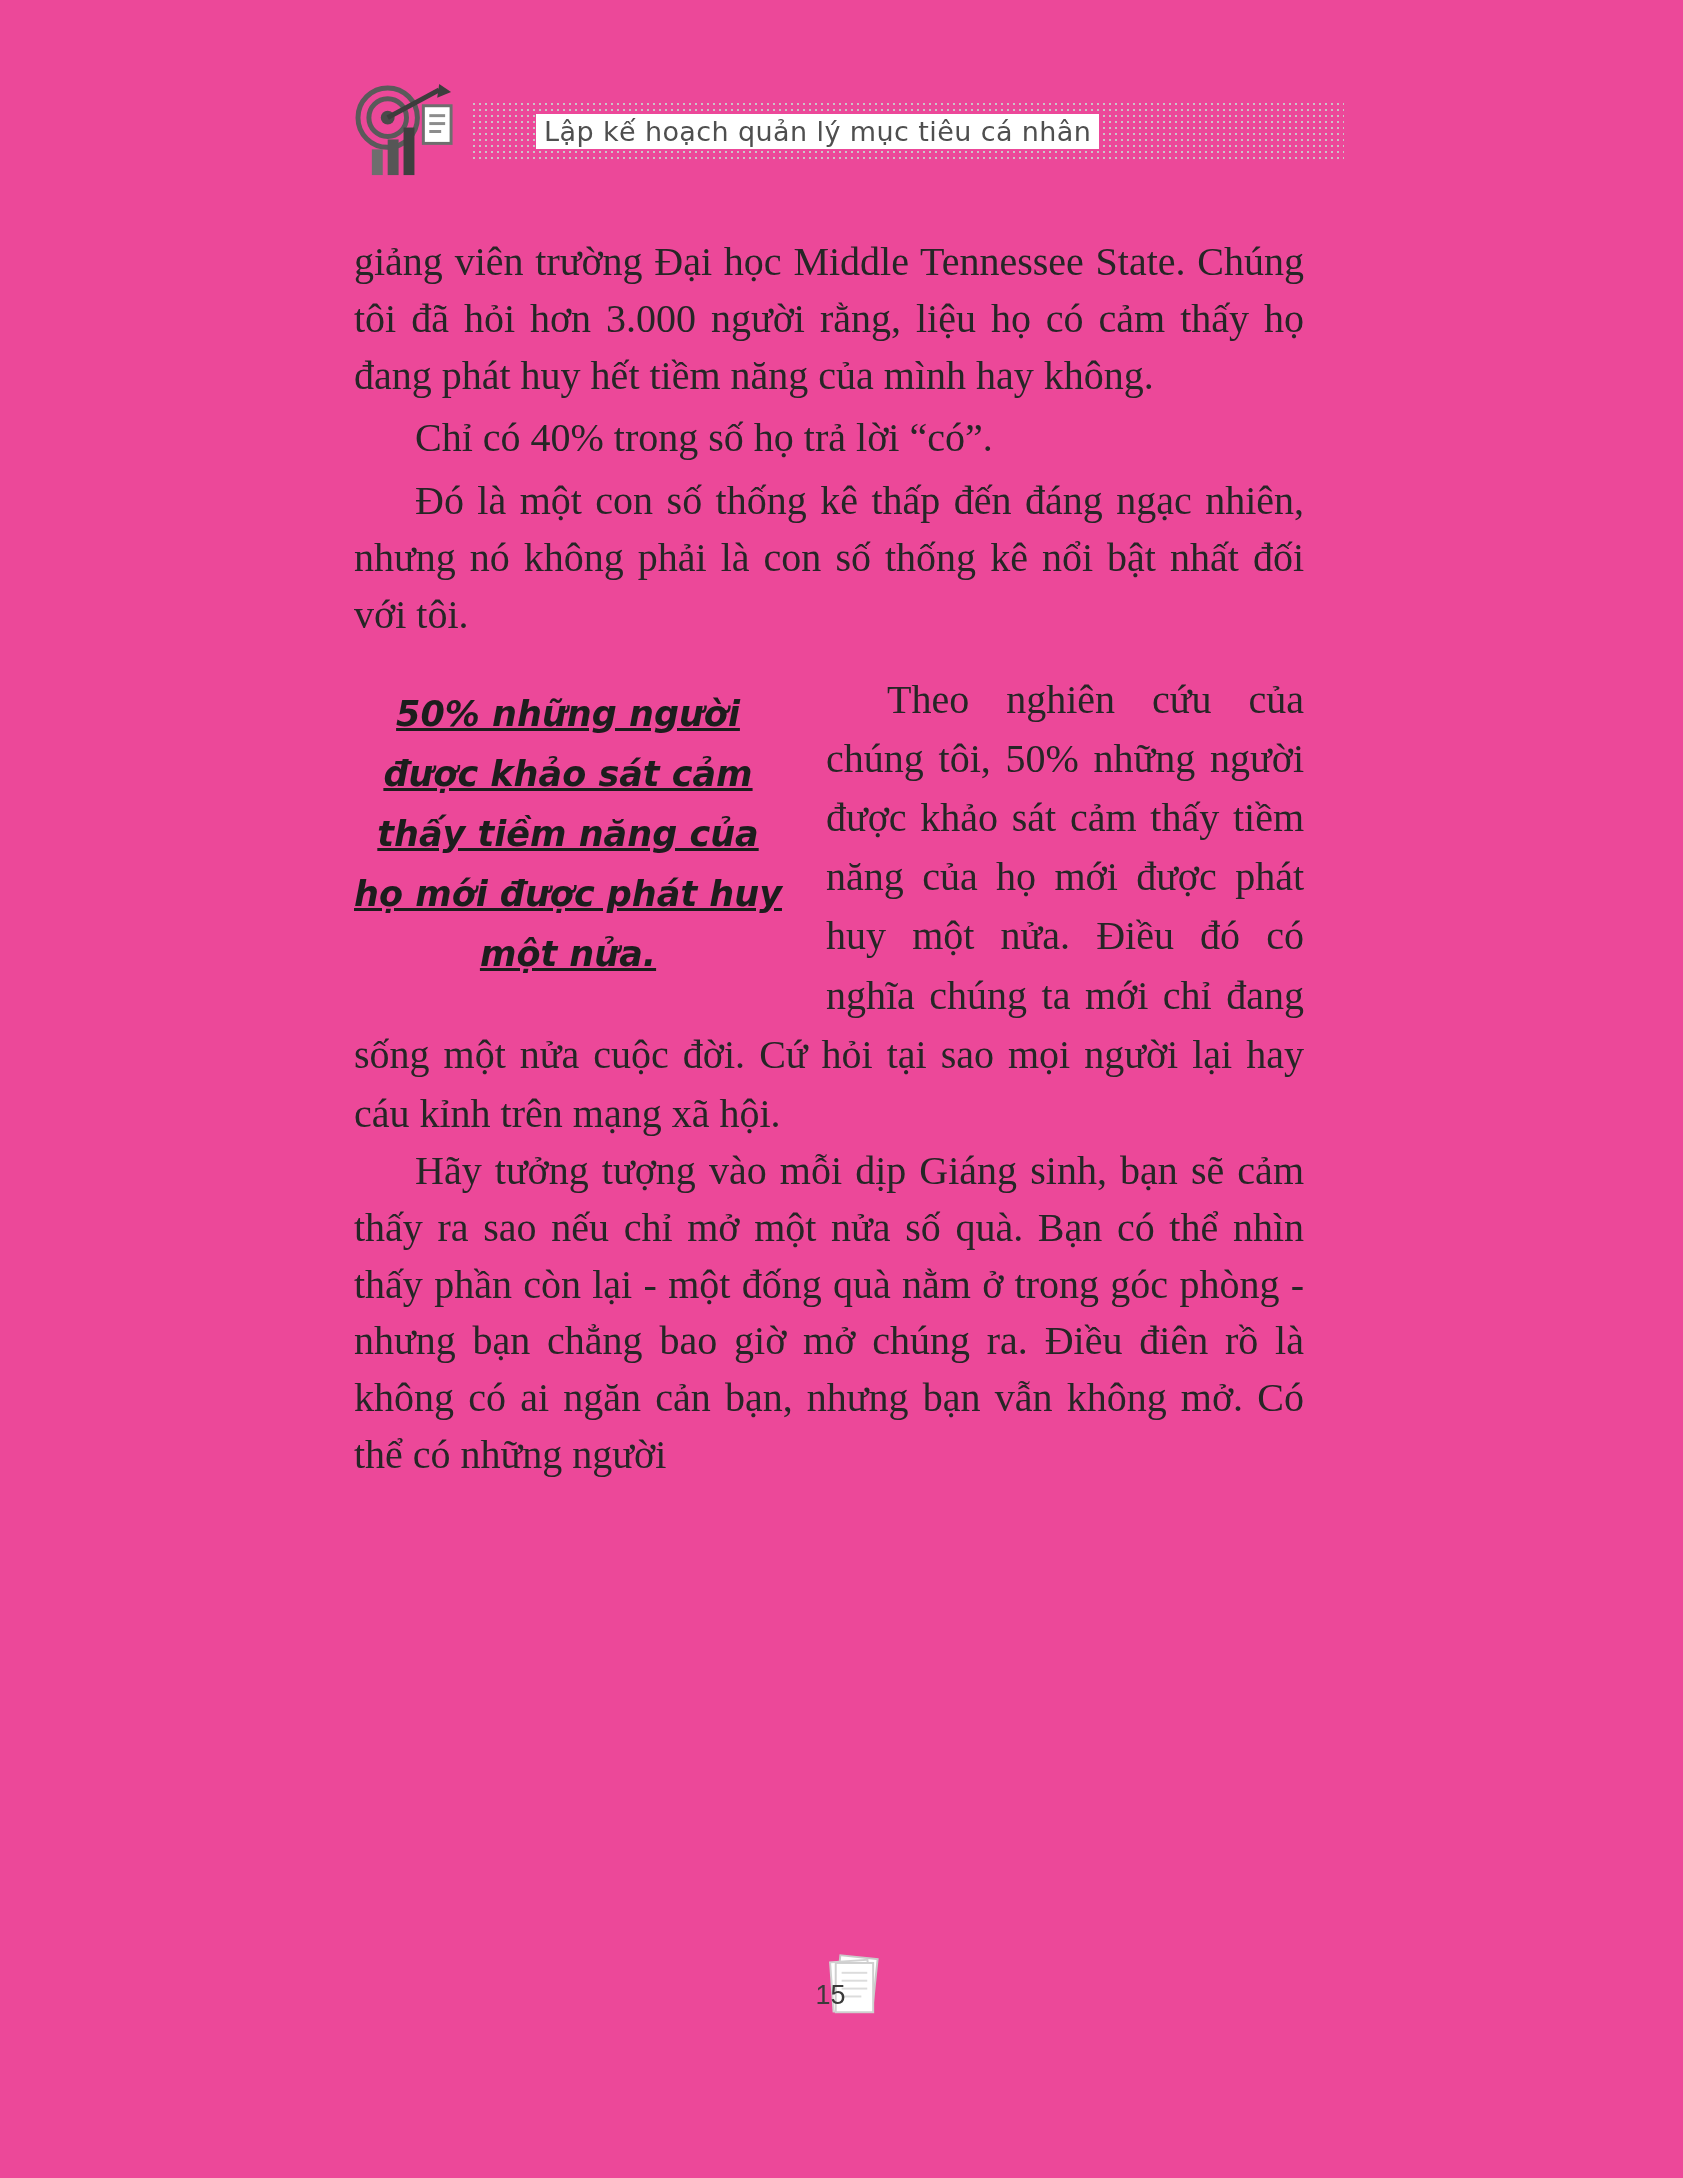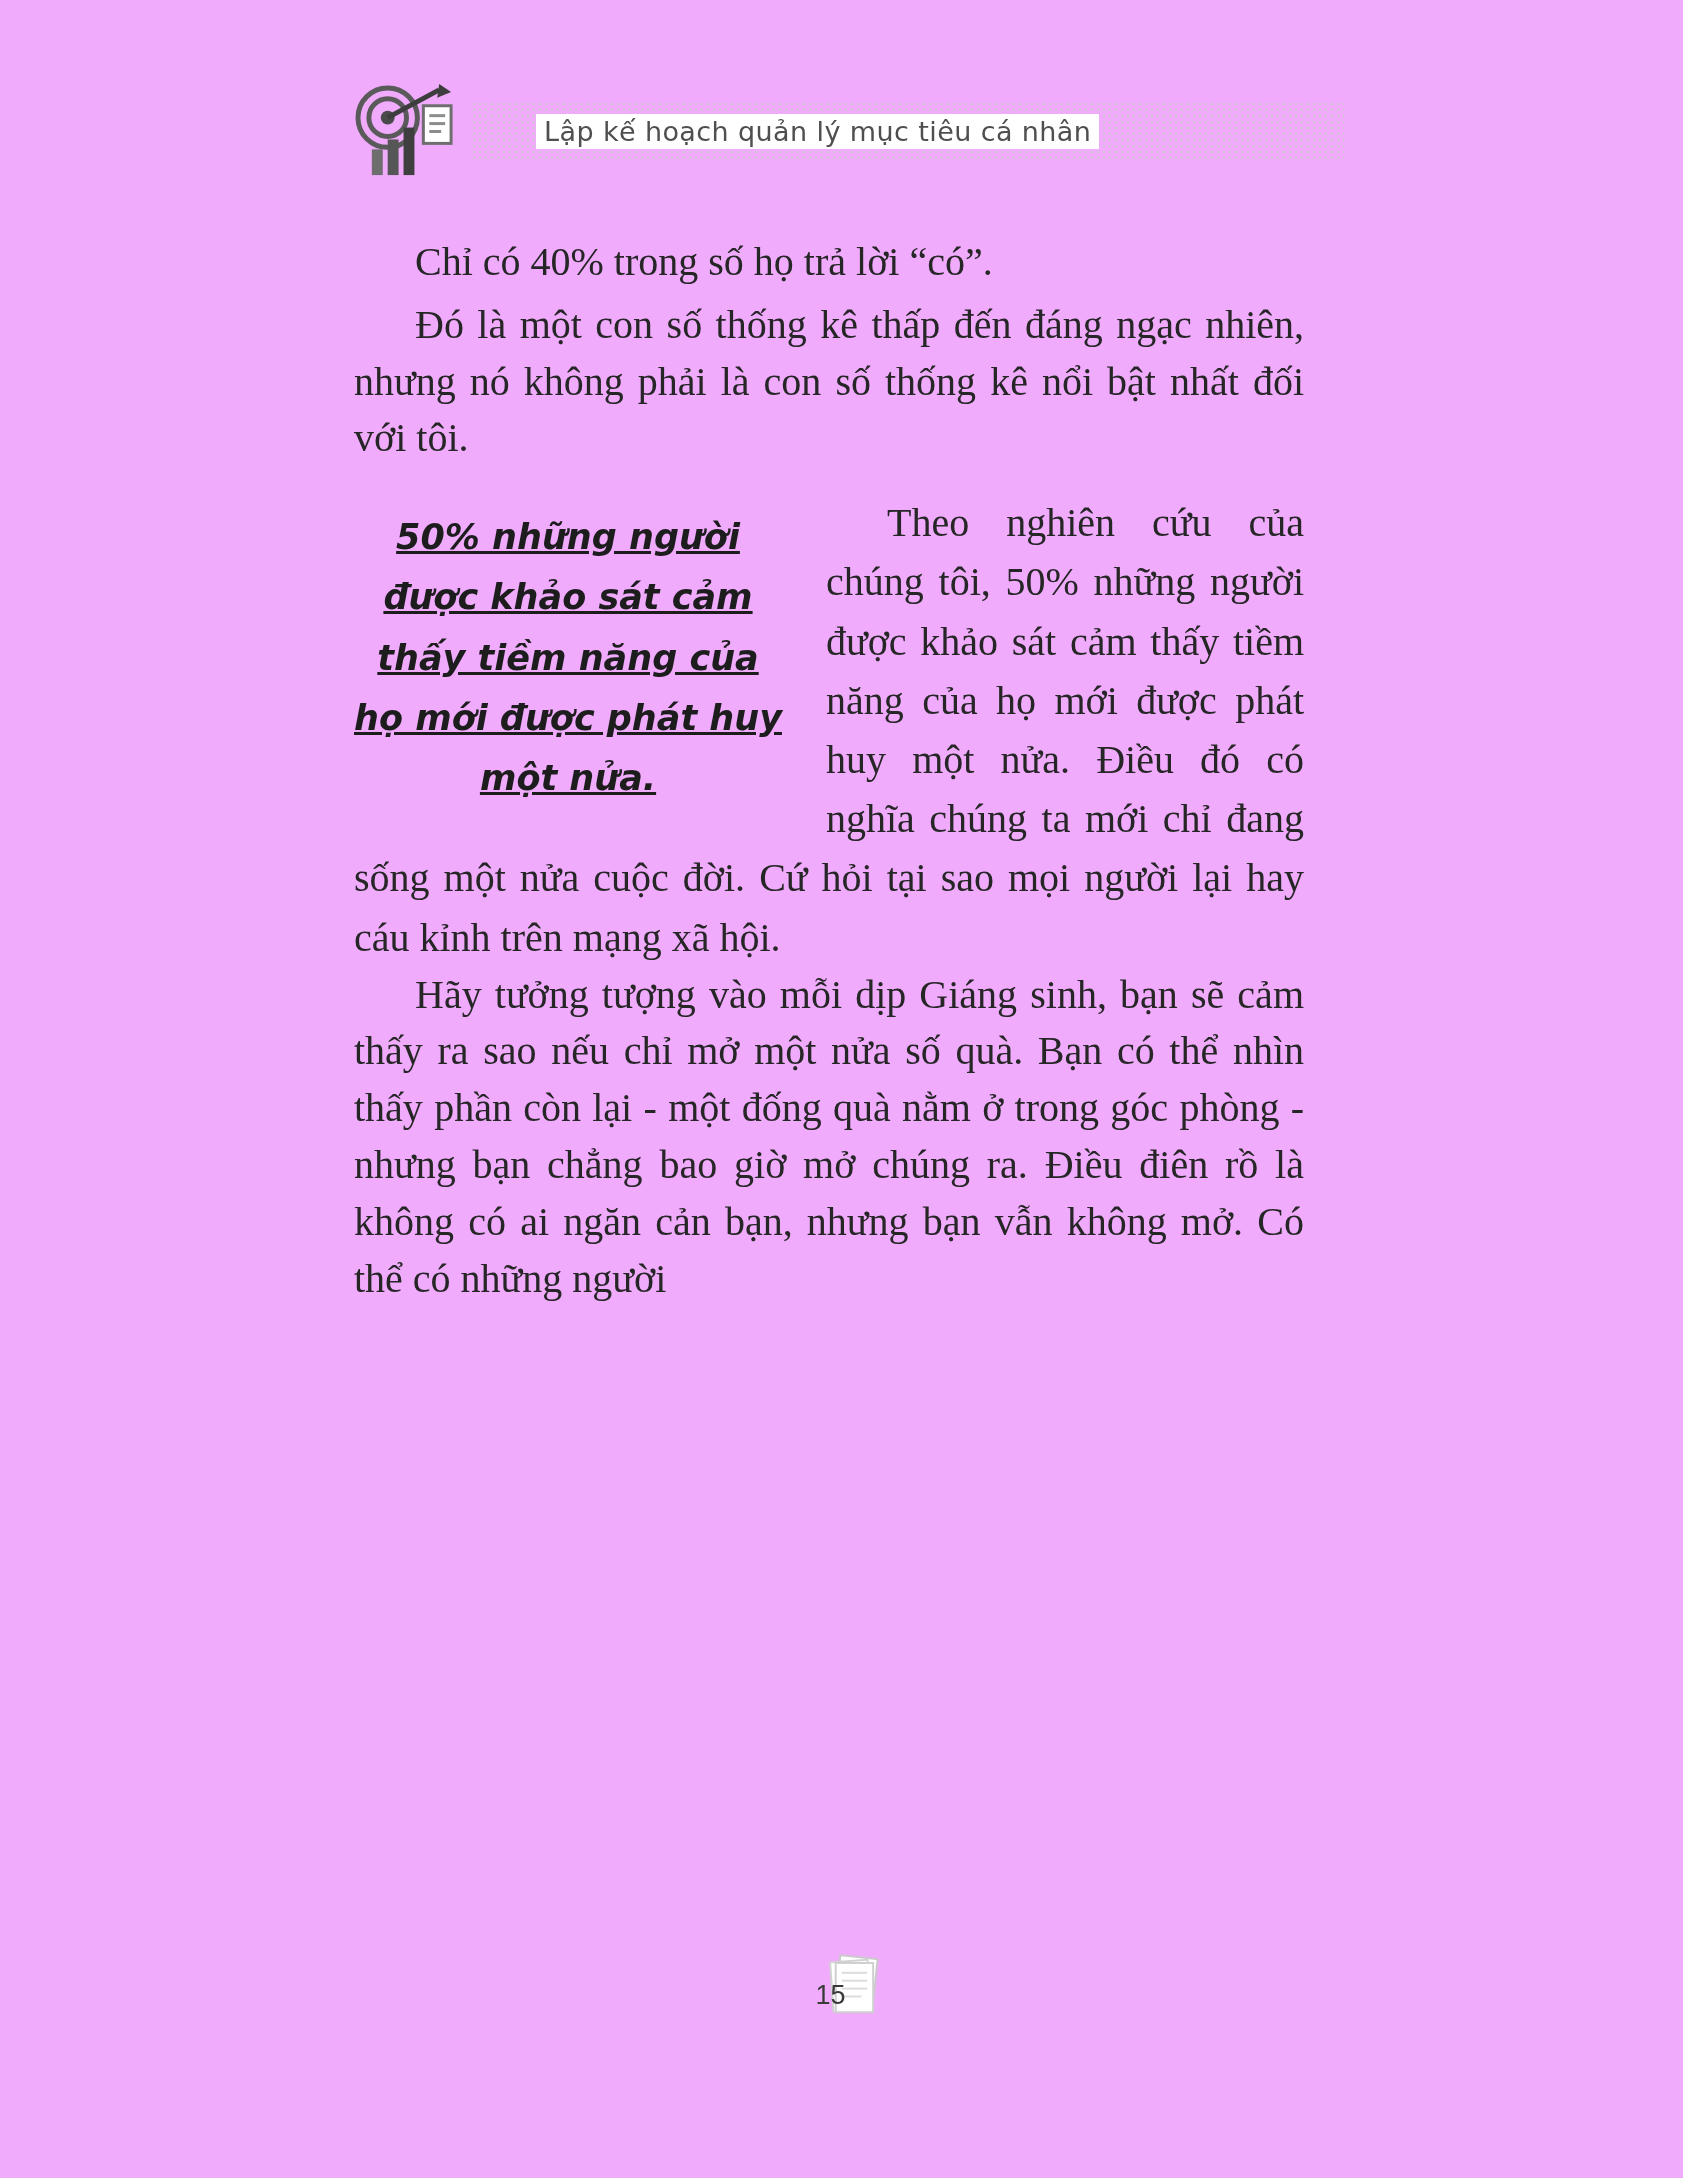--- a/index.html
+++ b/index.html
@@ -13,21 +13,21 @@
     font-family: "Liberation Serif", serif;
     color: #2b2b2b;
     position: relative;
     overflow: hidden;
   }
   .page {
     position: absolute;
     left: 0; top: 0;
     width: 1683px;
     height: 2178px;
-    background: #f0abfc;
+    background: #ec4899;
   }
   
   .header {
     position: absolute;
     left: 354px;
     top: 77px;
     width: 990px;
     height: 109px;
     display: flex;
     align-items: center;
@@ -177,20 +177,21 @@
       </svg>
     </div>
     <div class="header-band">
       <div class="dots"></div>
       <div class="header-title">Lập kế hoạch quản lý mục tiêu cá nhân</div>
     </div>
   </div>
 
   <div class="content">
 
+    <p class="para">giảng viên trường Đại học Middle Tennessee State. Chúng tôi đã hỏi hơn 3.000 người rằng, liệu họ có cảm thấy họ đang phát huy hết tiềm năng của mình hay không.</p>
 
     <p class="para indent nojust">Chỉ có 40% trong số họ trả lời “có”.</p>
 
     <p class="para indent">Đó là một con số thống kê thấp đến đáng ngạc nhiên, nhưng nó không phải là con số thống kê nổi bật nhất đối với tôi.</p>
 
     <div class="quote-block clearfix">
       <div class="pullquote">50% những người được khảo sát cảm thấy tiềm năng của họ mới được phát huy một nửa.</div>
       <p class="wrapped"><span class="lead-indent"></span>Theo nghiên cứu của chúng tôi, 50% những người được khảo sát cảm thấy tiềm năng của họ mới được phát huy một nửa. Điều đó có nghĩa chúng ta mới chỉ đang sống một nửa cuộc đời. Cứ hỏi tại sao mọi người lại hay cáu kỉnh trên mạng xã hội.</p>
     </div>
 

